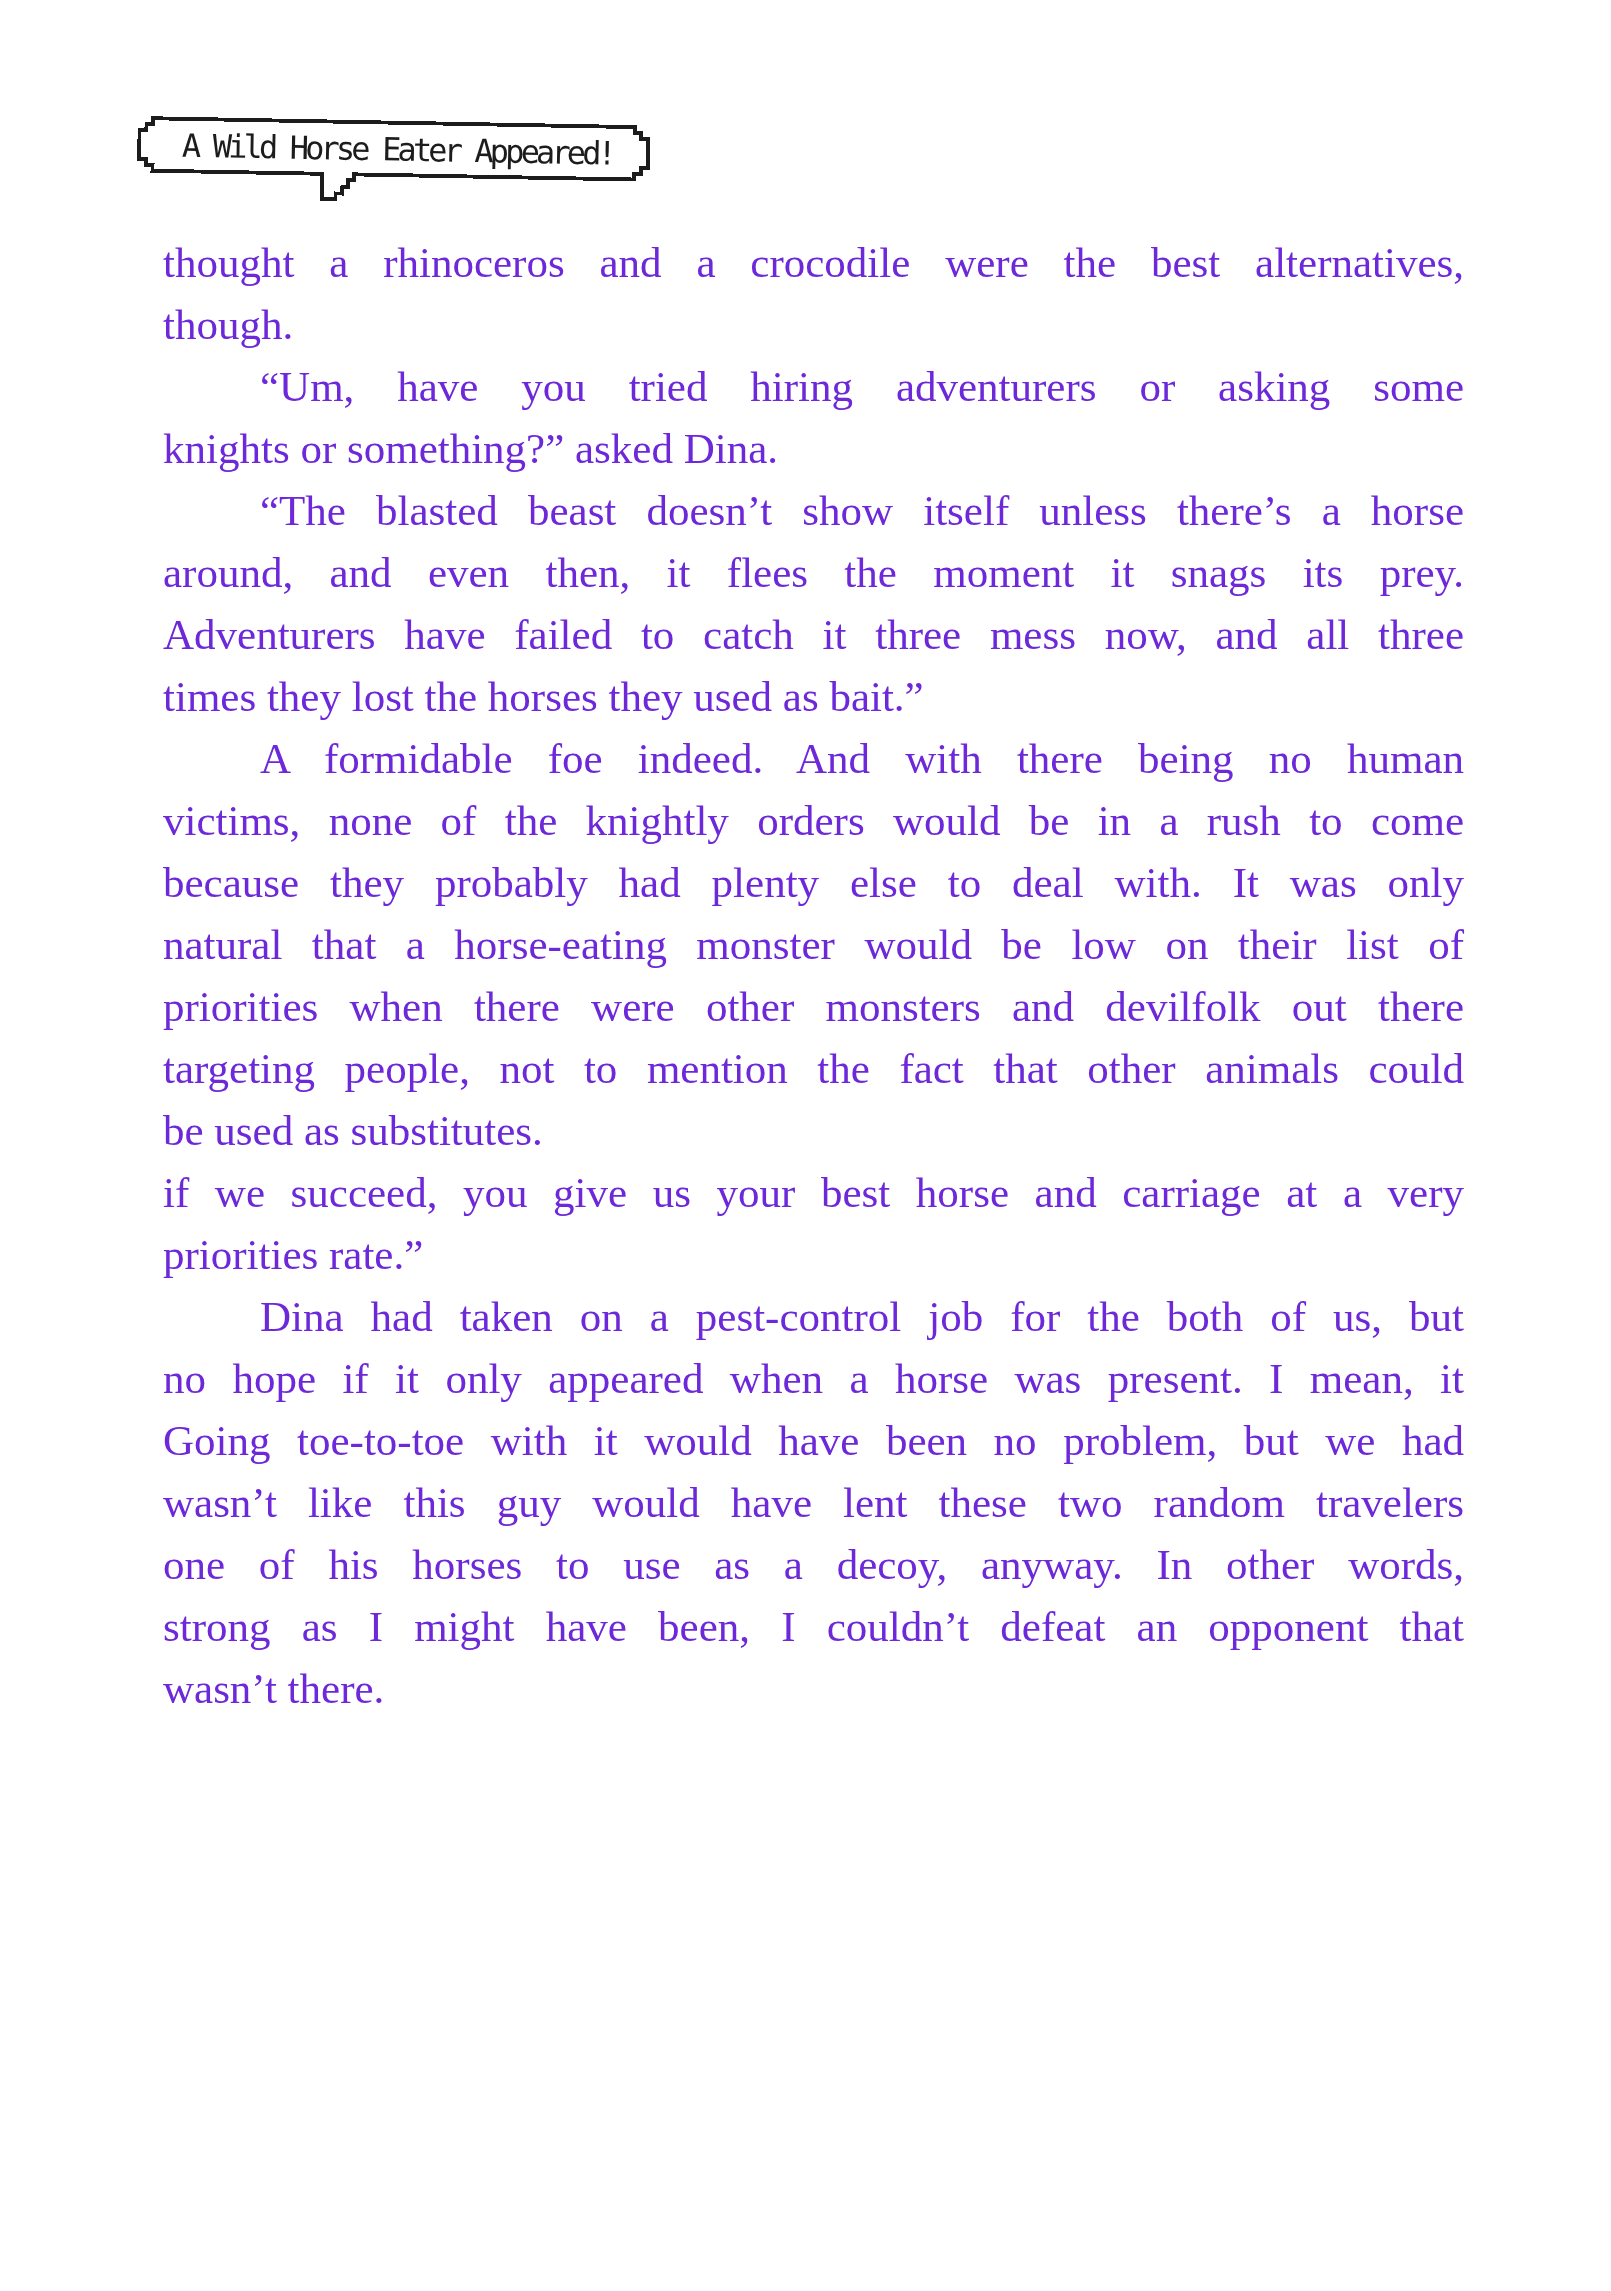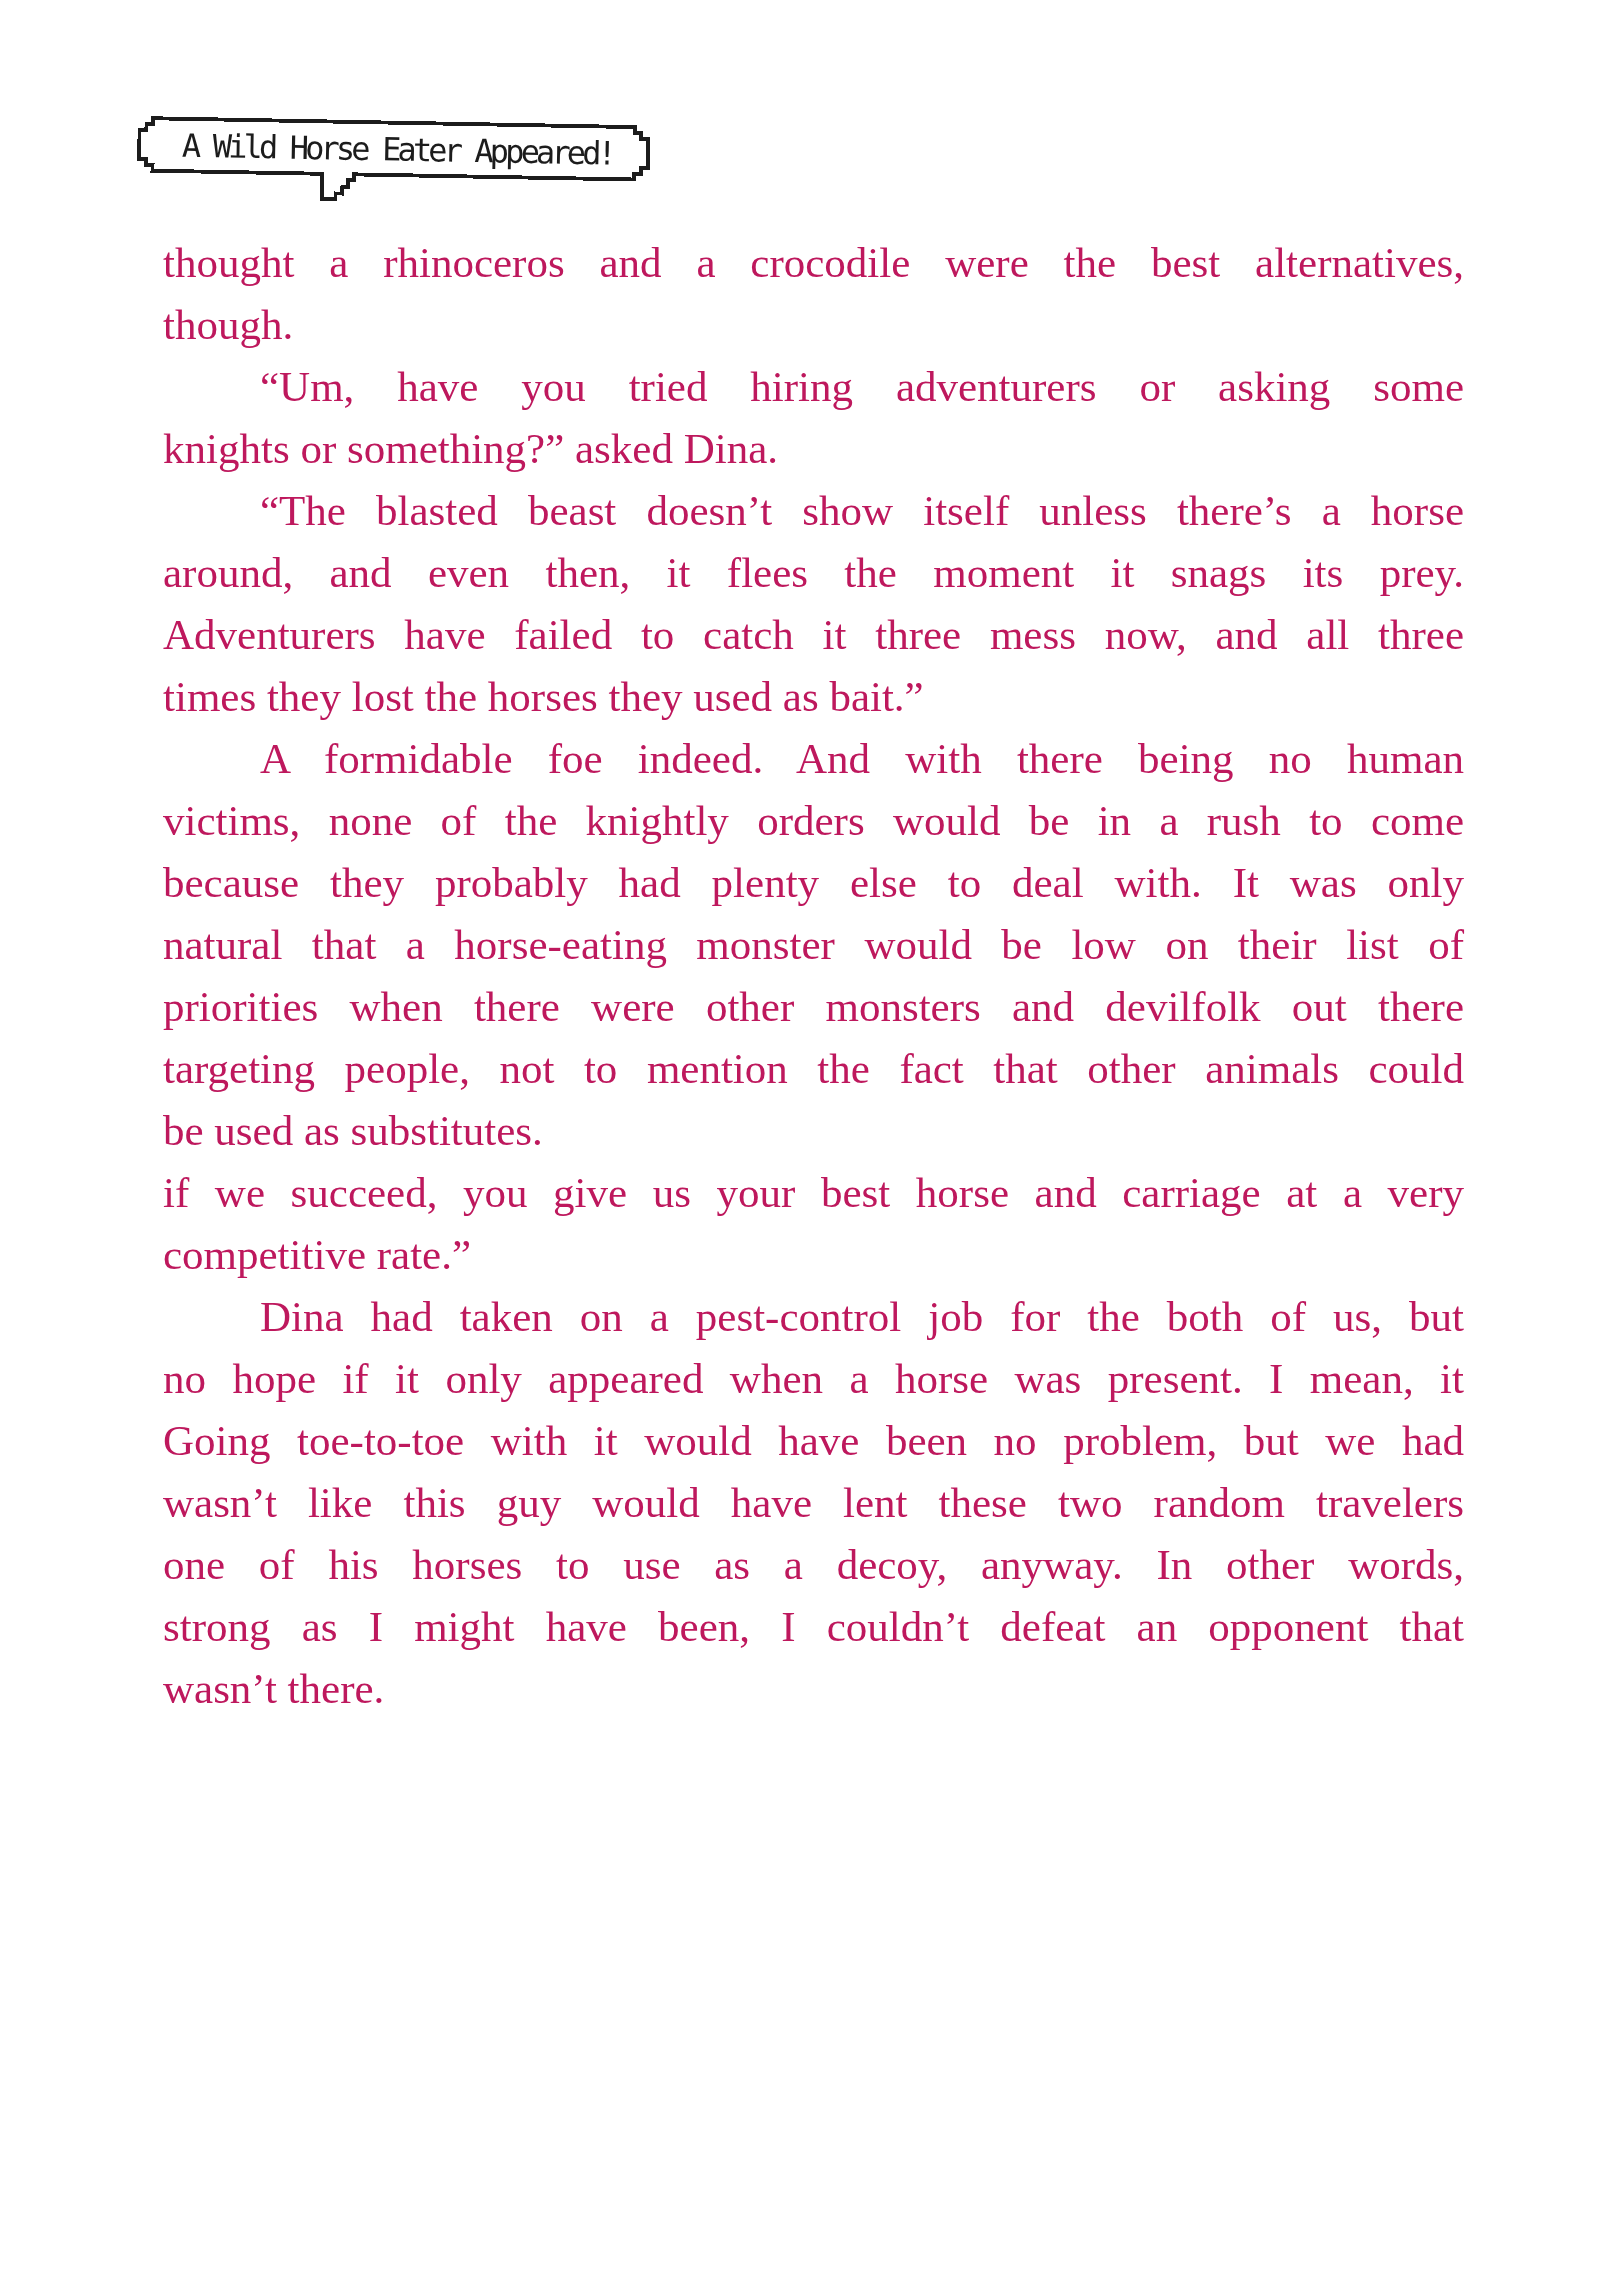--- a/index.html
+++ b/index.html
@@ -24,21 +24,21 @@
   .banner svg { display: block; width: 529px; height: 102px; }
   .banner text {
     font-family: "DejaVu Sans Mono", monospace;
     font-weight: 500;
   }
   .body-text {
     position: absolute;
     left: 163px;
     top: 232px;
     width: 1301px;
-    color: #be185d;
+    color: #6d28d9;
     font-size: 43px;
     line-height: 62px;
   }
   .line {
     text-align: justify;
     text-align-last: justify;
   }
   .line.last {
     text-align-last: left;
   }
@@ -68,21 +68,21 @@
       <div class="line">Adventurers have failed to catch it three mess now, and all three</div>
       <div class="line last">times they lost the horses they used as bait.”</div>
       <div class="line indent">A formidable foe indeed. And with there being no human</div>
       <div class="line">victims, none of the knightly orders would be in a rush to come</div>
       <div class="line">because they probably had plenty else to deal with. It was only</div>
       <div class="line">natural that a horse-eating monster would be low on their list of</div>
       <div class="line">priorities when there were other monsters and devilfolk out there</div>
       <div class="line">targeting people, not to mention the fact that other animals could</div>
       <div class="line last">be used as substitutes.</div>
       <div class="line">if we succeed, you give us your best horse and carriage at a very</div>
-      <div class="line last">competitive rate.”</div>
+      <div class="line last">priorities rate.”</div>
       <div class="line indent">Dina had taken on a pest-control job for the both of us, but</div>
       <div class="line">no hope if it only appeared when a horse was present. I mean, it</div>
       <div class="line">Going toe-to-toe with it would have been no problem, but we had</div>
       <div class="line">wasn’t like this guy would have lent these two random travelers</div>
       <div class="line">one of his horses to use as a decoy, anyway. In other words,</div>
       <div class="line">strong as I might have been, I couldn’t defeat an opponent that</div>
       <div class="line last">wasn’t there.</div>
     </div>
 
 </div>

